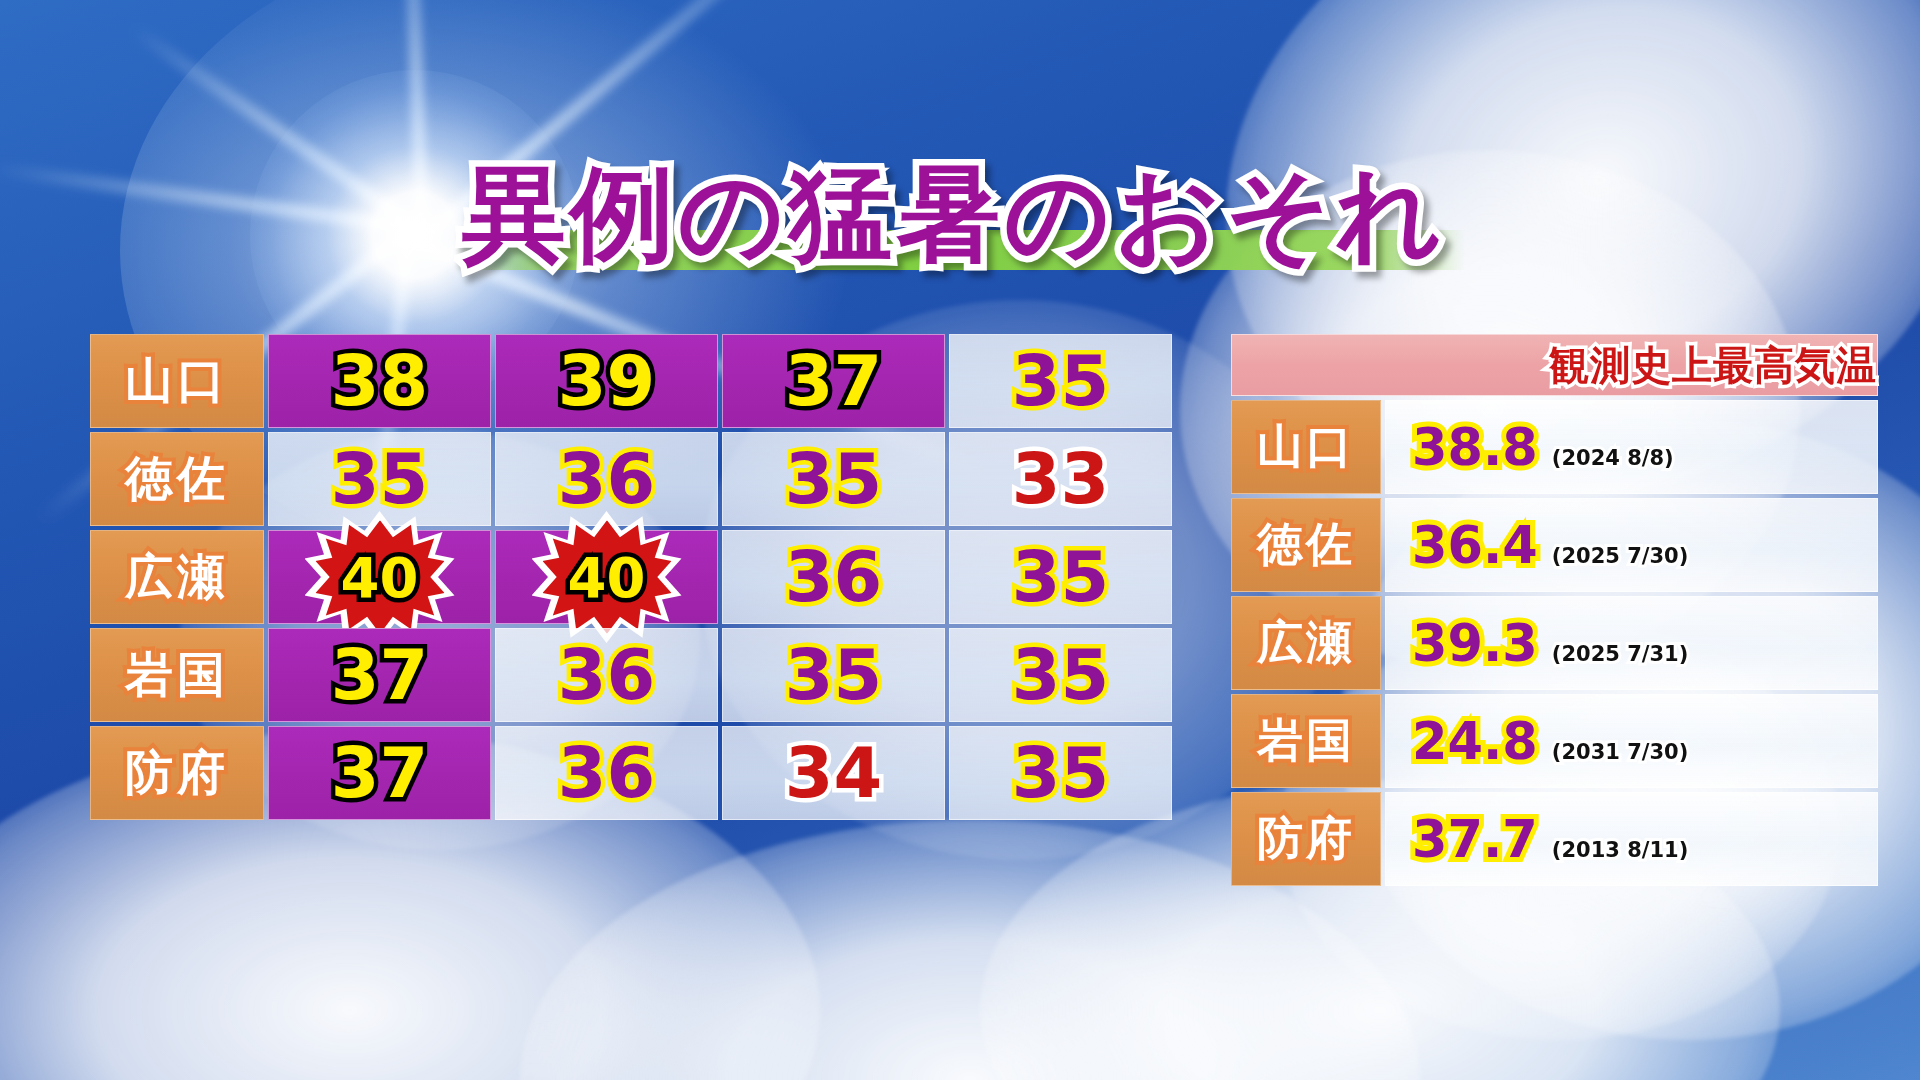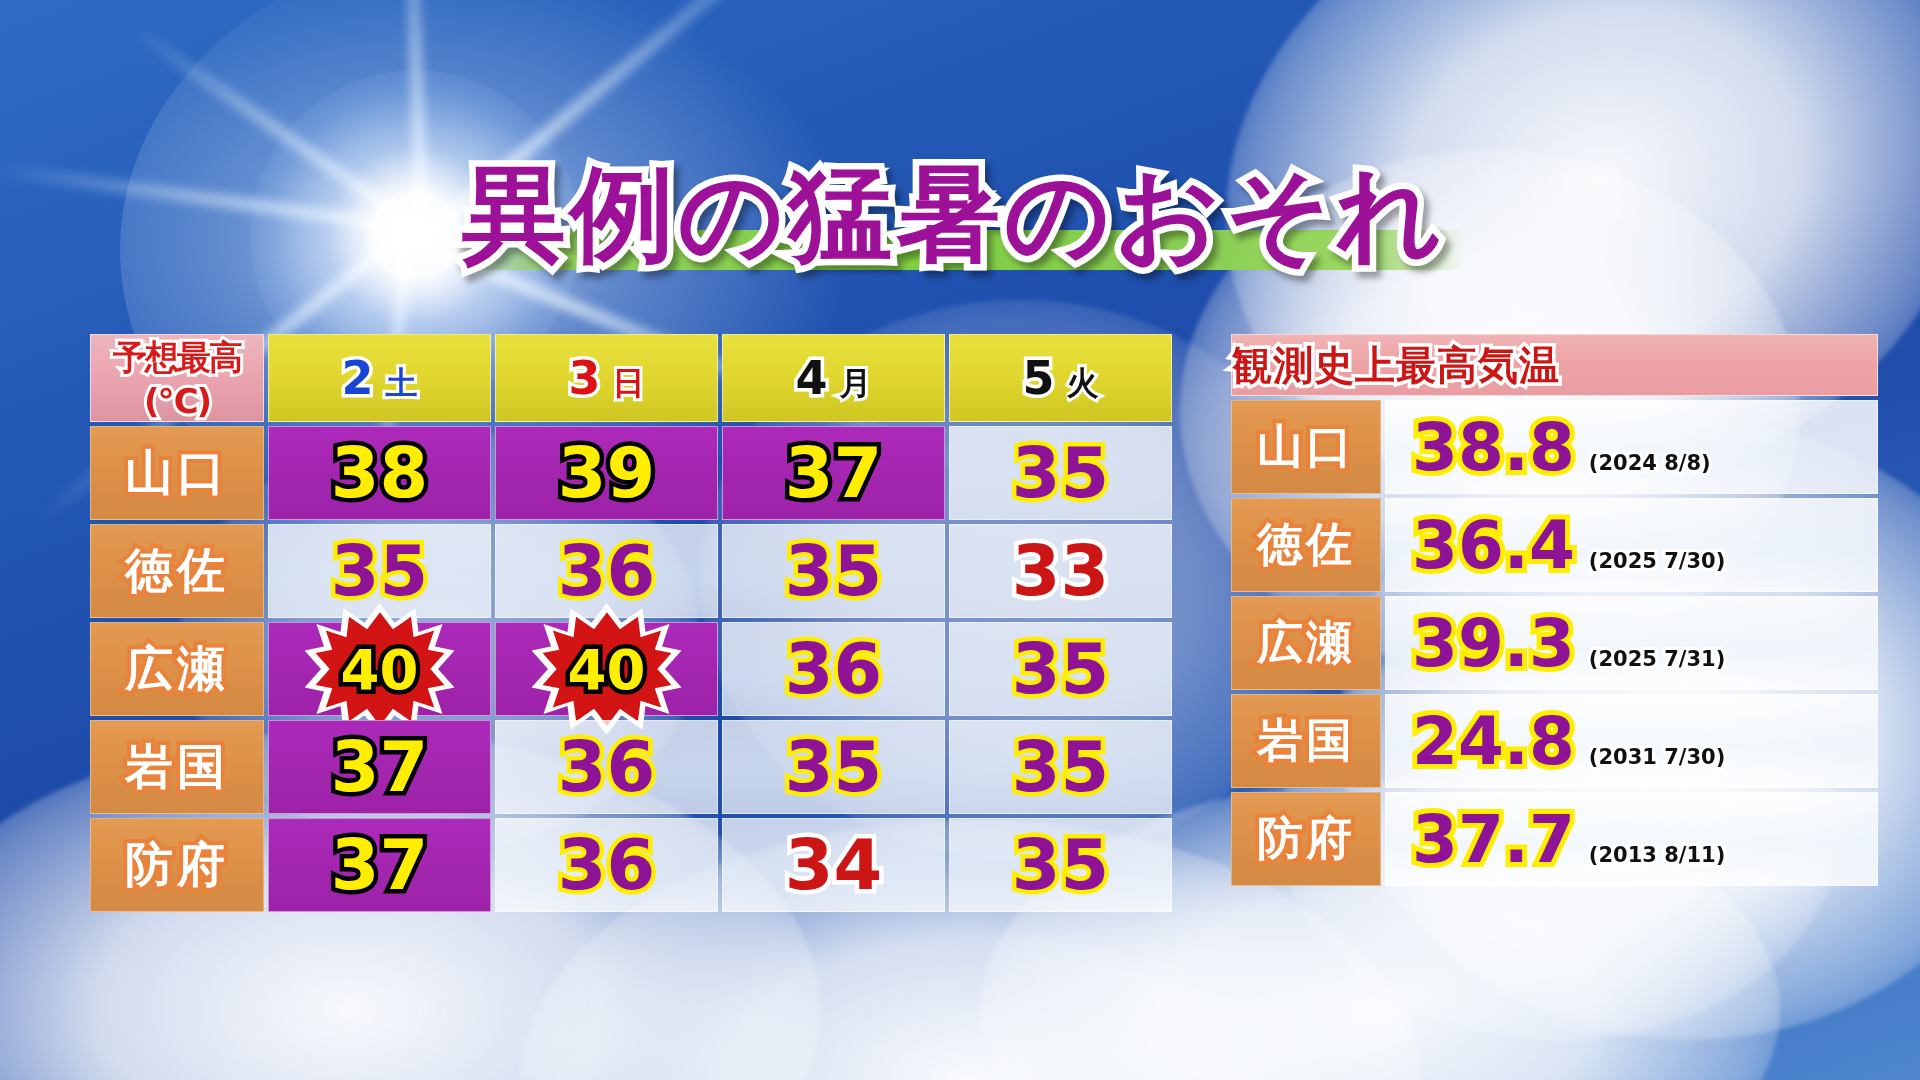--- a/index.html
+++ b/index.html
@@ -97,21 +97,21 @@
   .hdr-day .dwk{
     font-size:32px;font-weight:bold;margin-left:12px;
     -webkit-text-stroke:6px #ffffff;paint-order:stroke fill;
   }
   .col-blue{color:#1845d6;}
   .col-red{color:#dd1111;}
   .col-black{color:#111111;}
 
   .hdr-rec{
     background:linear-gradient(180deg,#f0b3b3 0%,#eda3a6 50%,#e99da3 100%);
-    height:60px;text-align:left;vertical-align:middle;
+    height:60px;text-align:right;vertical-align:middle;
     border:1px solid rgba(255,255,255,.6);
     margin-top:27px;
   }
   .hdr-rec span{
     font-size:40px;font-weight:bold;color:#cc1616;
     -webkit-text-stroke:7px #ffffff;paint-order:stroke fill;
     letter-spacing:1px;
   }
 
   .city{
@@ -166,21 +166,21 @@
     letter-spacing:3px;
   }
   .rec-val{
     background:linear-gradient(180deg,rgba(255,255,255,.84) 0%,rgba(243,248,253,.88) 55%,rgba(255,255,255,.80) 100%);
     height:92px;vertical-align:middle;position:relative;
     border:1px solid rgba(255,255,255,.6);
     padding-left:26px !important;
   }
   .rec-inner{display:flex;align-items:baseline;}
   .rec-temp{
-    font-size:66px;font-weight:bold;color:#8e1396;
+    font-size:51px;font-weight:bold;color:#8e1396;
     -webkit-text-stroke:10px #ffee00;paint-order:stroke fill;
   }
   .rec-date{
     font-size:21px;font-weight:bold;color:#111111;margin-left:14px;
     -webkit-text-stroke:6px #ffffff;paint-order:stroke fill;
   }
 </style>
 </head>
 <body>
 
@@ -206,37 +206,20 @@
   <div class="sun-core"></div>
 </div>
 
 <div id="title-wrap">
   <div id="title-band"></div>
   <div id="title-text">異例の猛暑のおそれ</div>
 </div>
 
 <table id="left-table">
   <tbody>
-    <tr>
-      <td class="hdr-label">
-        <span>予想最高(℃)</span>
-      </td>
-      <td class="hdr-day">
-        <span class="dnum col-blue">2</span><span class="dwk col-blue">土</span>
-      </td>
-      <td class="hdr-day">
-        <span class="dnum col-red">3</span><span class="dwk col-red">日</span>
-      </td>
-      <td class="hdr-day">
-        <span class="dnum col-black">4</span><span class="dwk col-black">月</span>
-      </td>
-      <td class="hdr-day">
-        <span class="dnum col-black">5</span><span class="dwk col-black">火</span>
-      </td>
-    </tr>
 
     <tr>
       <td class="city"><span>山口</span></td>
       <td class="val bg-purple"><span class="num n-yellow">38</span></td>
       <td class="val bg-purple"><span class="num n-yellow">39</span></td>
       <td class="val bg-purple"><span class="num n-yellow">37</span></td>
       <td class="val bg-white"><span class="num n-purple">35</span></td>
     </tr>
 
     <tr>

